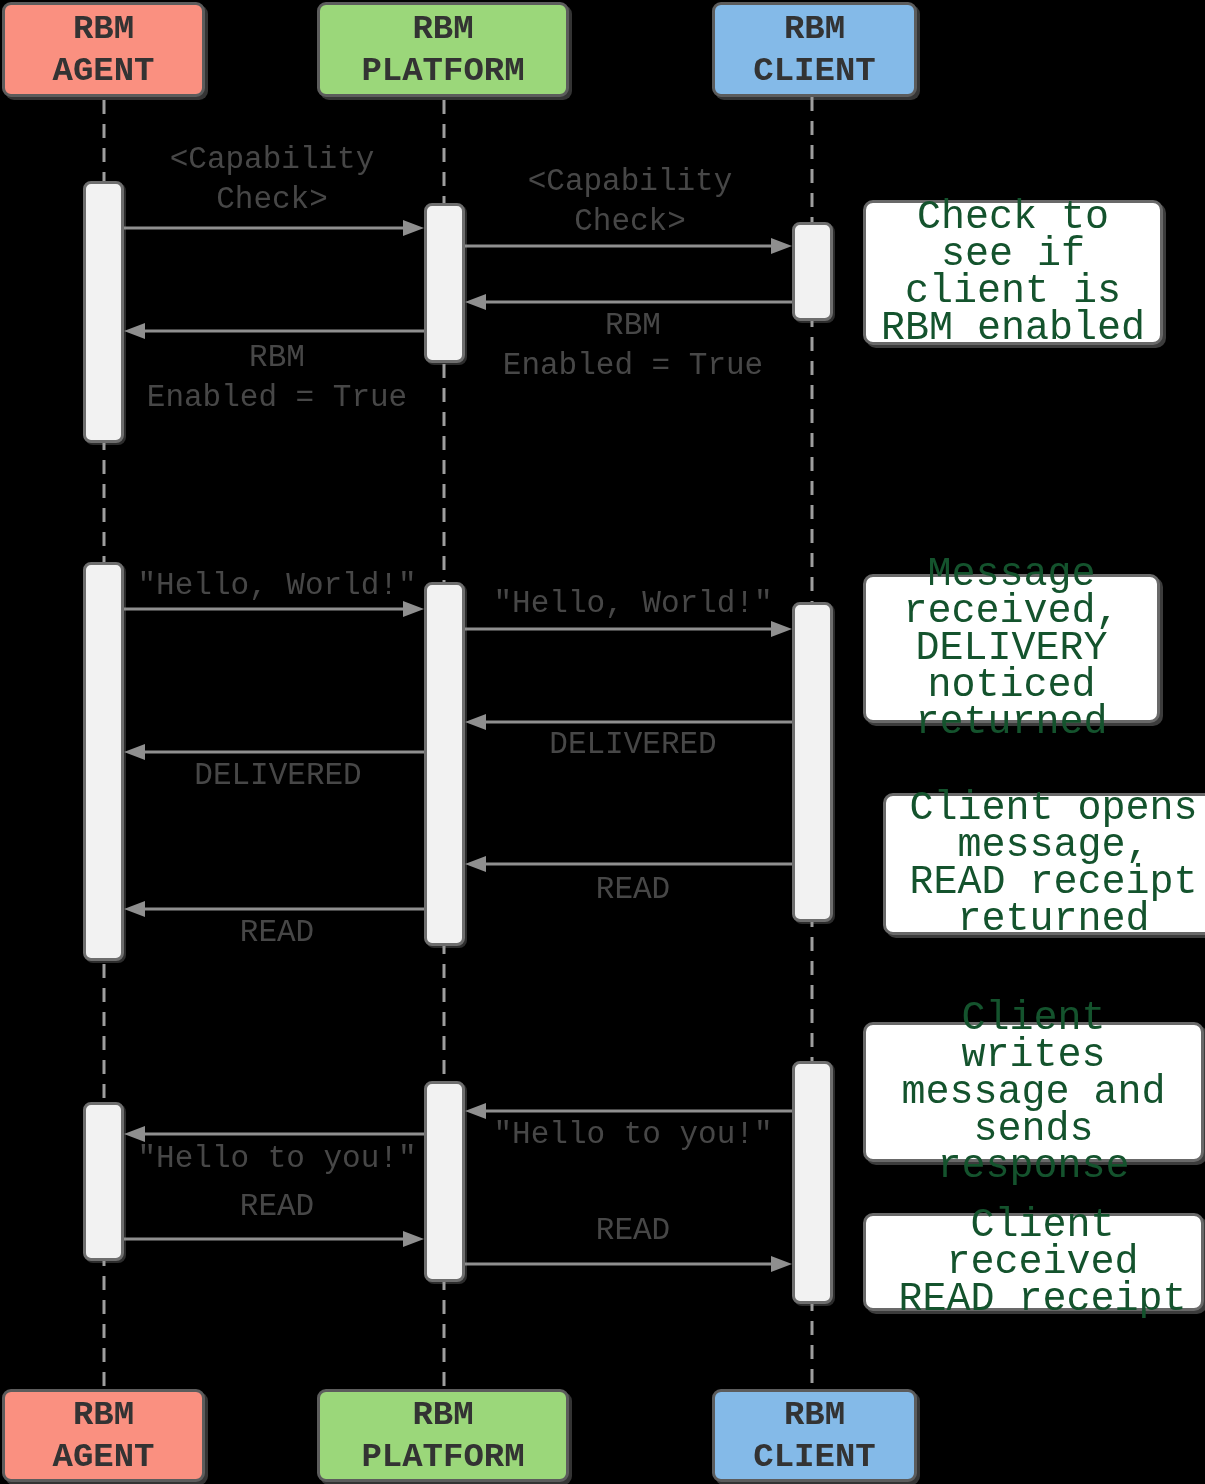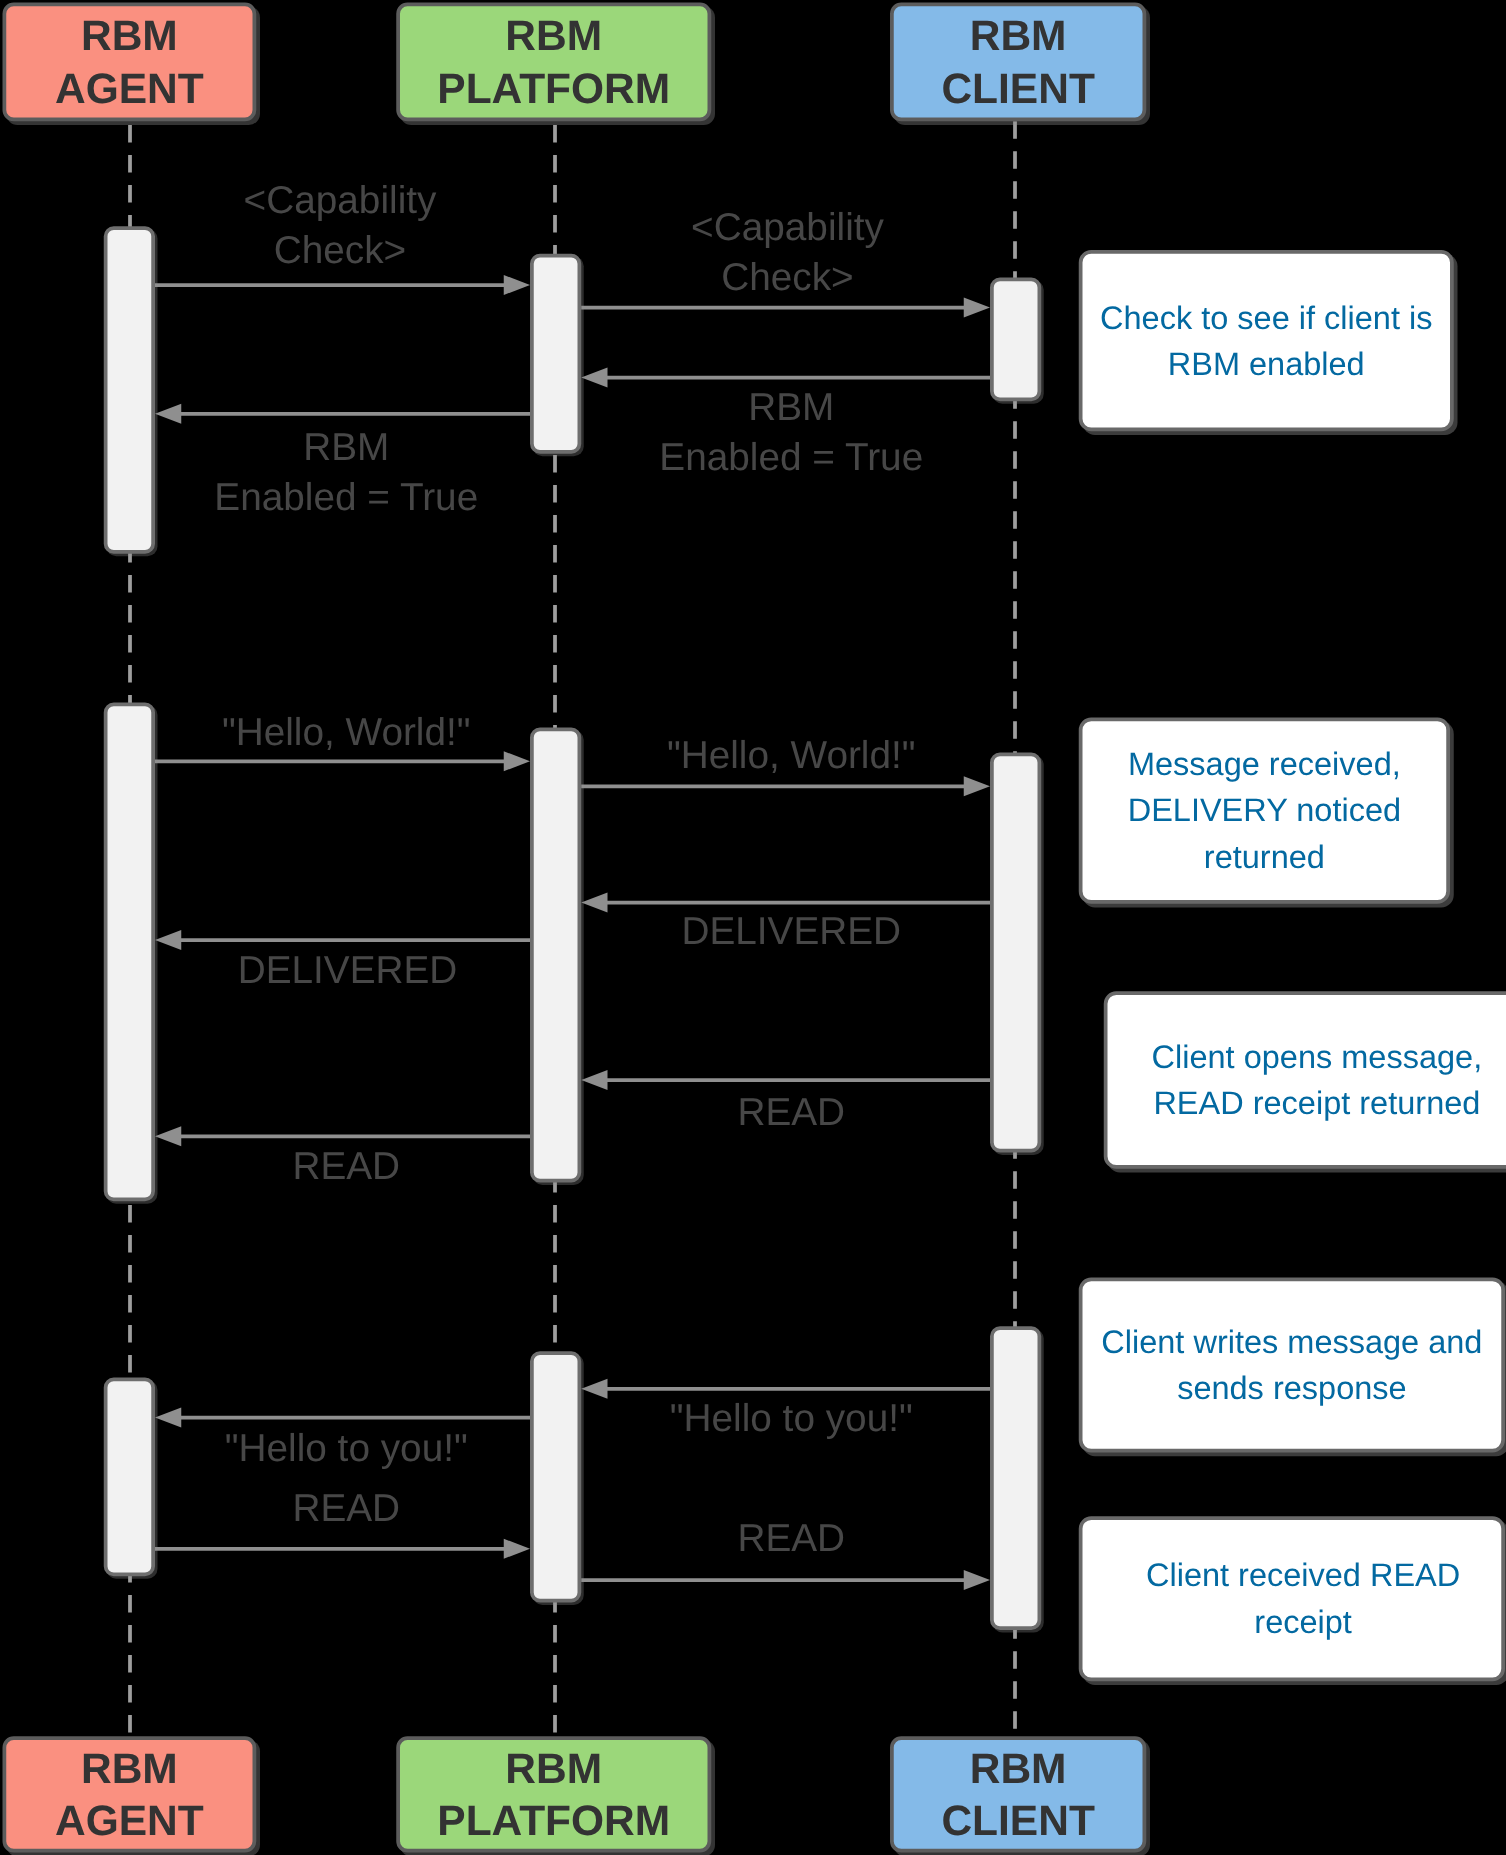--- a/index.html
+++ b/index.html
@@ -1,18 +1,18 @@
 <!DOCTYPE html>
 <html><head>
 <meta charset="utf-8">
 <style>
   html,body{margin:0;padding:0;background:#000;}
   #stage{
     position:relative;width:1205px;height:1484px;background:#000000;
-    font-family:Liberation Sans, sans-serif;overflow:hidden;
+    font-family:Liberation Mono, monospace;overflow:hidden;
   }
   svg.layer{position:absolute;left:0;top:0;width:1205px;height:1484px;}
   .actor-box{
     position:absolute;width:203px;height:95px;
     border:3px solid #5c5c5c;border-radius:9px;
     display:flex;align-items:center;justify-content:center;text-align:center;
     font-size:34px;font-weight:bold;line-height:42px;color:#333333;
     box-shadow:3px 3px 0 rgba(150,150,150,0.35);
     box-sizing:border-box;white-space:pre-line;
   }
@@ -25,21 +25,21 @@
     box-shadow:2px 2px 0 rgba(150,150,150,0.3);
   }
   .msg-label{
     position:absolute;transform:translateX(-50%);
     color:#474747;font-size:31px;line-height:40px;text-align:center;
     white-space:pre-line;
   }
   .note{
     position:absolute;background:#FFFFFF;border:3px solid #696969;border-radius:10px;
     display:flex;align-items:center;justify-content:center;text-align:center;
-    color:#0369a1;font-size:26px;line-height:37px;
+    color:#14532d;font-size:40px;line-height:37px;
     box-shadow:3px 3px 0 rgba(150,150,150,0.4);
     box-sizing:border-box;padding:8px 14px;
   }
 </style>
 </head>
 <body>
 
 <div id="stage">
 
   <svg class="layer">
@@ -160,17 +160,17 @@
     </div>
   <div class="note" style="left:863px;top:574px;width:297px;height:149px;">
       <span>Message received, DELIVERY noticed returned</span>
     </div>
   <div class="note" style="left:863px;top:793px;width:341px;height:142px;margin-left:20px;">
       <span>Client opens message, READ receipt returned</span>
     </div>
   <div class="note" style="left:863px;top:1022px;width:341px;height:140px;">
       <span>Client writes message and sends response</span>
     </div>
-  <div class="note" style="left:863px;top:1213px;width:341px;height:132px;padding-left:32px;">
+  <div class="note" style="left:863px;top:1213px;width:341px;height:98px;padding-left:32px;">
       <span>Client received READ receipt</span>
     </div>
 
 </div>
 
 </body></html>

